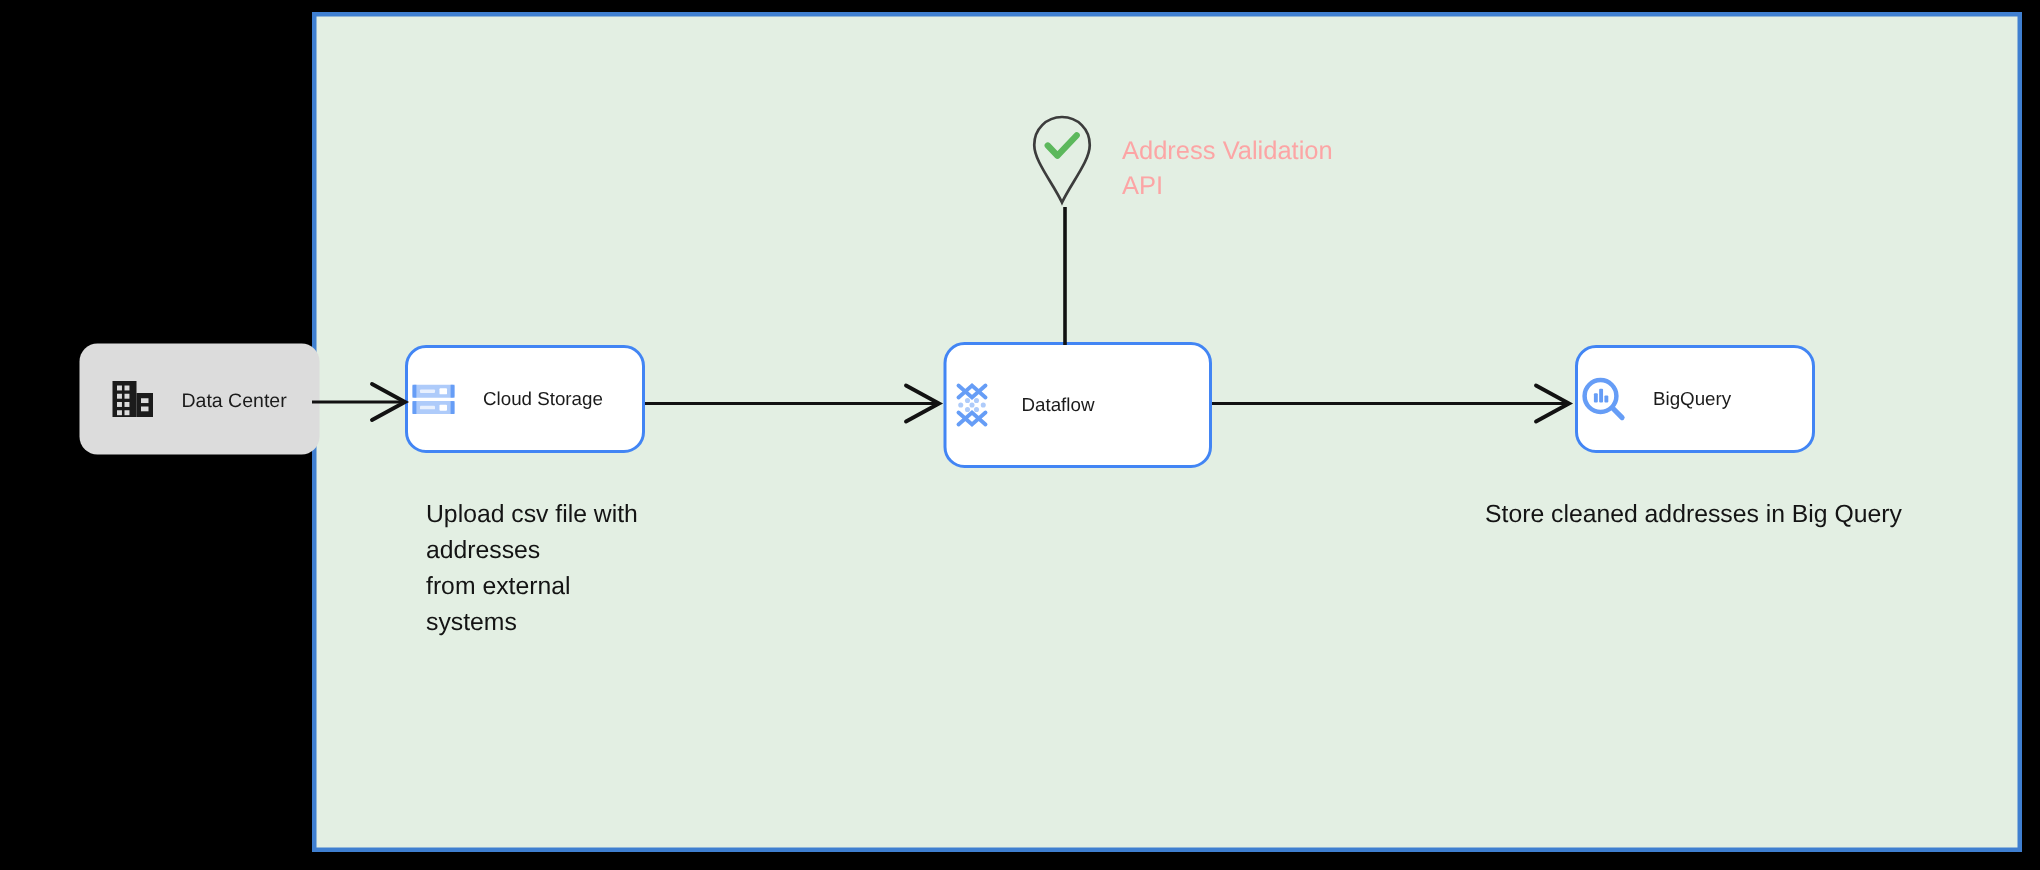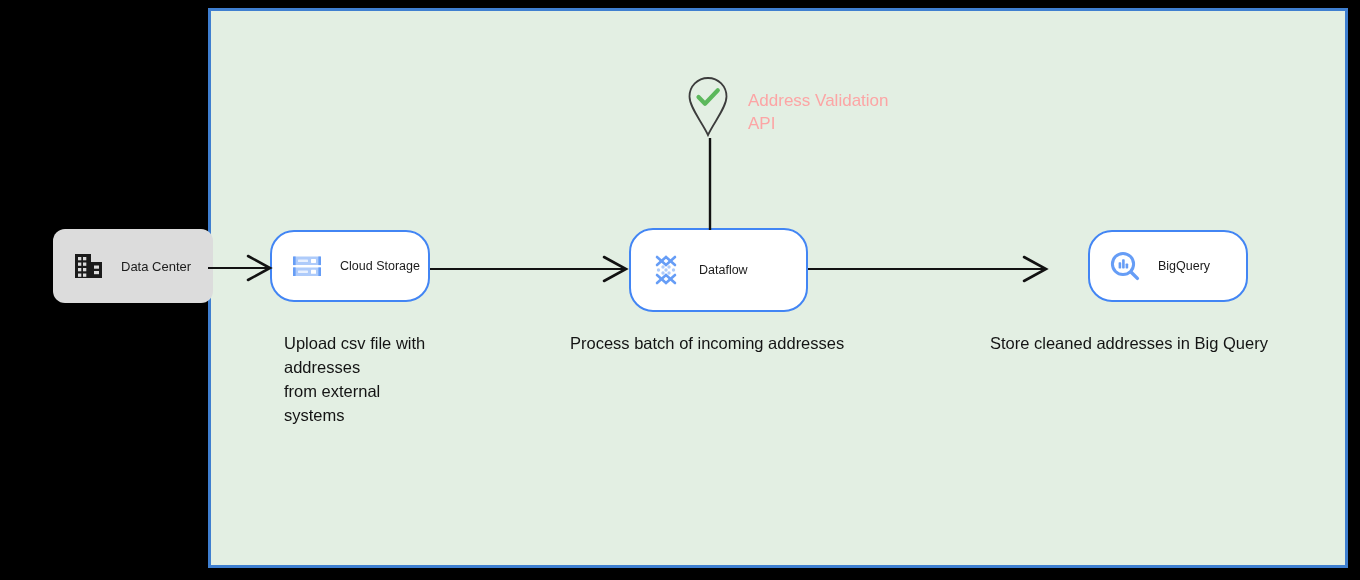--- a/index.html
+++ b/index.html
@@ -50,46 +50,45 @@
     color: #1b1b1b;
     margin-left: 16px;
     white-space: nowrap;
   }
 
   
   .node {
     position: absolute;
     background: #ffffff;
     border: 2px solid #4285f4;
-    border-radius: 24px;
+    border-radius: 14px;
     display: flex;
     align-items: center;
     box-sizing: border-box;
-    padding-left: 18px;
   }
   .node .node-label {
     font-size: 12.5px;
     color: #1b1b1b;
     margin-left: 16px;
     white-space: nowrap;
   }
   #node-cloud-storage {
     left: 270px;
     top: 230px;
     width: 160px;
     height: 72px;
   }
   #node-dataflow {
     left: 629px;
     top: 228px;
     width: 179px;
     height: 84px;
   }
   #node-bigquery {
-    left: 1088px;
+    left: 1050px;
     top: 230px;
     width: 160px;
     height: 72px;
   }
 
   .icon-wrap {
     width: 34px;
     height: 34px;
     flex: 0 0 34px;
     display: block;
@@ -237,16 +236,15 @@
   </svg>
 
   <svg class="connector" style="left:702px; top:136px;" width="16" height="96" viewBox="0 0 16 96">
     <path d="M8 2 L8 94" stroke="#121212" stroke-width="2.4" fill="none"></path>
   </svg>
 
   <div class="caption" id="caption-upload">Upload csv file with
 addresses
 from external
 systems</div>
-  <div class="caption" id="caption-process">Process batch of incoming addresses</div>
   <div class="caption" id="caption-store">Store cleaned addresses in Big Query</div>
 
 </div>
 
 </body></html>

